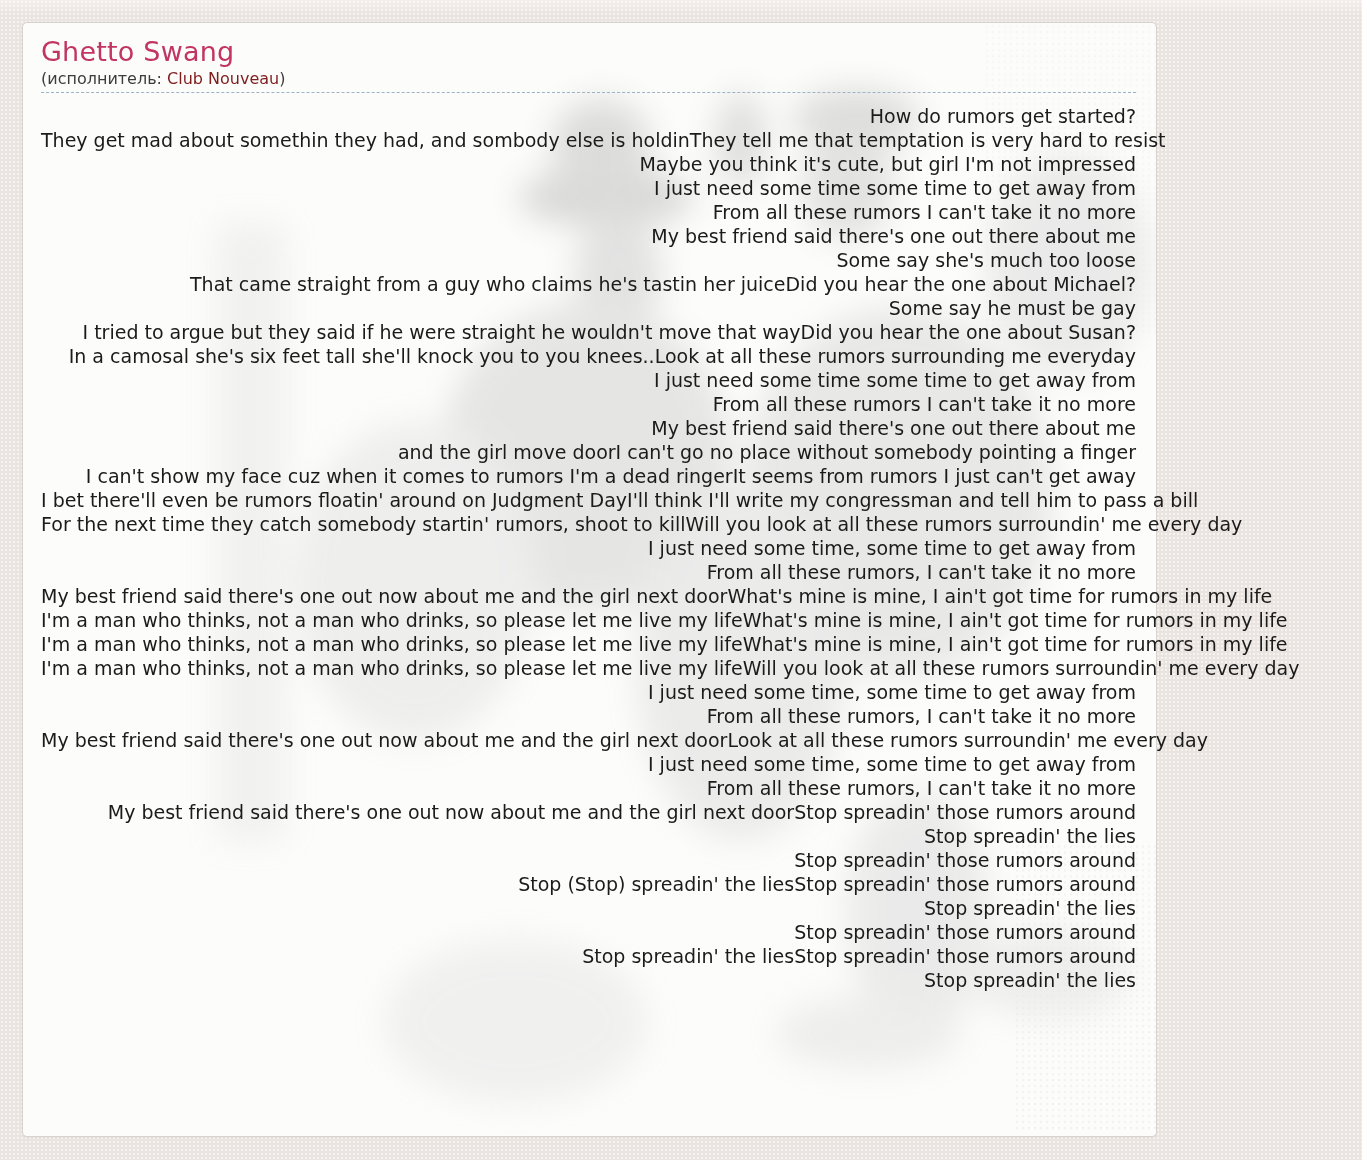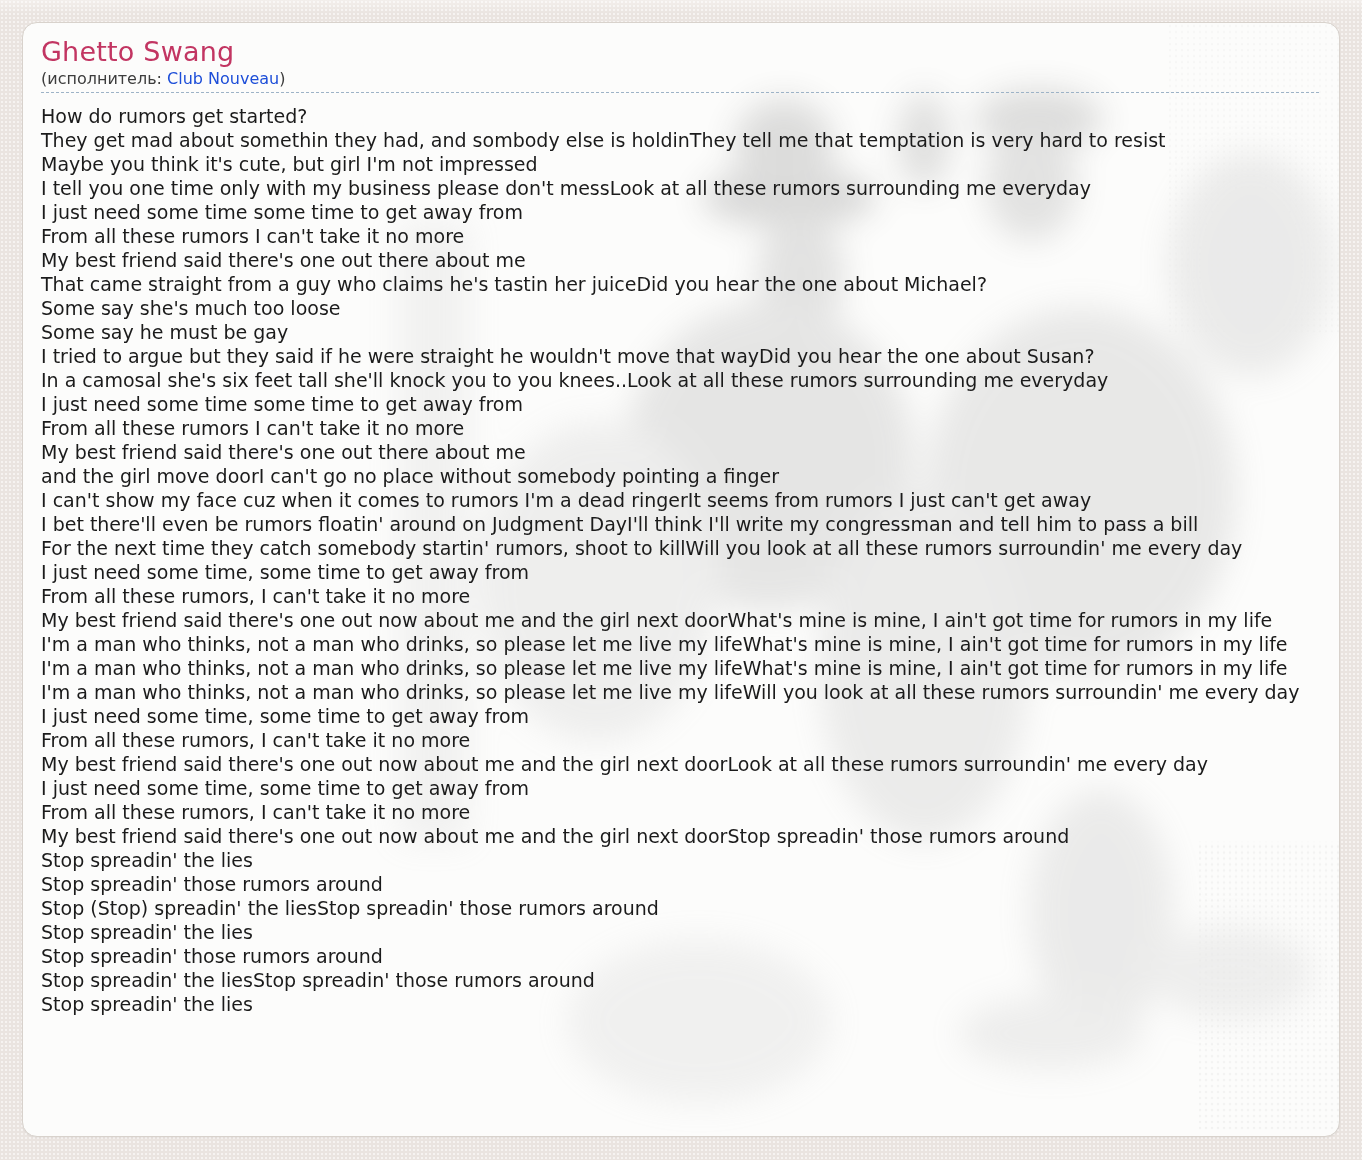--- a/index.html
+++ b/index.html
@@ -9,24 +9,24 @@
     background-color: #eae4e0;
     background-image:
       radial-gradient(rgba(255,255,255,0.55) 1px, rgba(255,255,255,0) 1.4px),
       linear-gradient(rgba(244,240,237,0.9), rgba(234,228,224,0.4) 14px, rgba(234,228,224,0) 30px);
     background-size: 4px 4px, 100% 100%;
     position: relative;
   }
   .panel {
     position: absolute;
     left: 22px; top: 22px;
-    width: 1318px; height: 1115px;
+    width: 1135px; height: 1115px;
     background: #fcfcfb;
     border: 1px solid #d8d2cc;
-    border-radius: 15px;
+    border-radius: 5px;
     box-shadow: 0 1px 2px rgba(0,0,0,0.05);
   }
   .photo {
     position: absolute;
     top: 0; right: 0;
     width: 1000px; height: 100%;
     overflow: hidden;
     pointer-events: none;
   }
   .photo svg { width: 100%; height: 100%; opacity: 0.17; }
@@ -41,33 +41,34 @@
     color: #c23562;
     letter-spacing: 0.2px;
   }
   .subtitle {
     font-size: 16px;
     line-height: 20px;
     color: #3d3d3d;
     margin-top: 1px;
   }
   .artist-link {
-    color: #1d4ed8;
+    color: #7f1d1d;
     text-decoration: none;
     cursor: pointer;
   }
   .separator {
     border-bottom: 1px dashed #9db3c7;
     margin-top: 3px;
   }
   .lyrics {
     margin-top: 11px;
     font-size: 19px;
     line-height: 24px;
     color: #1b1b1b;
+    text-align: right;
   }
   .lyric-line { white-space: nowrap; }
 </style>
 </head>
 <body>
 
 <div class="page">
   <div class="panel">
 
     <div class="photo">
@@ -104,26 +105,25 @@
     </div>
 
     <div class="content">
       <h1 class="title">Ghetto Swang</h1>
       <div class="subtitle"><span>(исполнитель: </span><a class="artist-link">Club Nouveau</a><span>)</span></div>
       <div class="separator"></div>
       <div class="lyrics">
           <div class="lyric-line">How do rumors get started?</div>
           <div class="lyric-line">They get mad about somethin they had, and sombody else is holdinThey tell me that temptation is very hard to resist</div>
           <div class="lyric-line">Maybe you think it's cute, but girl I'm not impressed</div>
-          <div class="lyric-line">I tell you one time only with my business please don't messLook at all these rumors surrounding me everyday</div>
           <div class="lyric-line">I just need some time some time to get away from</div>
           <div class="lyric-line">From all these rumors I can't take it no more</div>
           <div class="lyric-line">My best friend said there's one out there about me</div>
+          <div class="lyric-line">Some say she's much too loose</div>
           <div class="lyric-line">That came straight from a guy who claims he's tastin her juiceDid you hear the one about Michael?</div>
-          <div class="lyric-line">Some say she's much too loose</div>
           <div class="lyric-line">Some say he must be gay</div>
           <div class="lyric-line">I tried to argue but they said if he were straight he wouldn't move that wayDid you hear the one about Susan?</div>
           <div class="lyric-line">In a camosal she's six feet tall she'll knock you to you knees..Look at all these rumors surrounding me everyday</div>
           <div class="lyric-line">I just need some time some time to get away from</div>
           <div class="lyric-line">From all these rumors I can't take it no more</div>
           <div class="lyric-line">My best friend said there's one out there about me</div>
           <div class="lyric-line">and the girl move doorI can't go no place without somebody pointing a finger</div>
           <div class="lyric-line">I can't show my face cuz when it comes to rumors I'm a dead ringerIt seems from rumors I just can't get away</div>
           <div class="lyric-line">I bet there'll even be rumors floatin' around on Judgment DayI'll think I'll write my congressman and tell him to pass a bill</div>
           <div class="lyric-line">For the next time they catch somebody startin' rumors, shoot to killWill you look at all these rumors surroundin' me every day</div>

